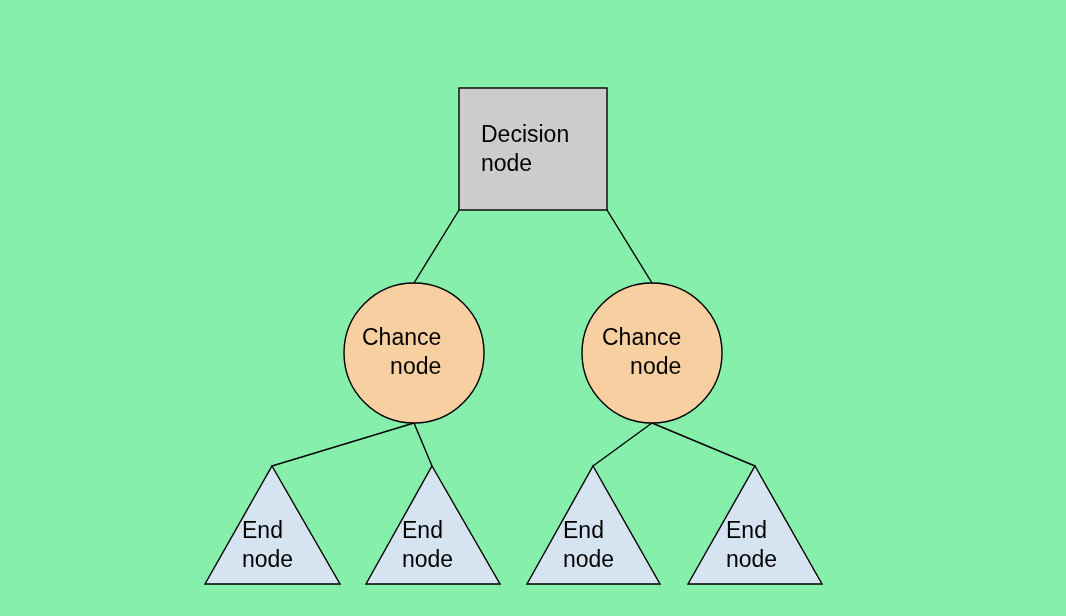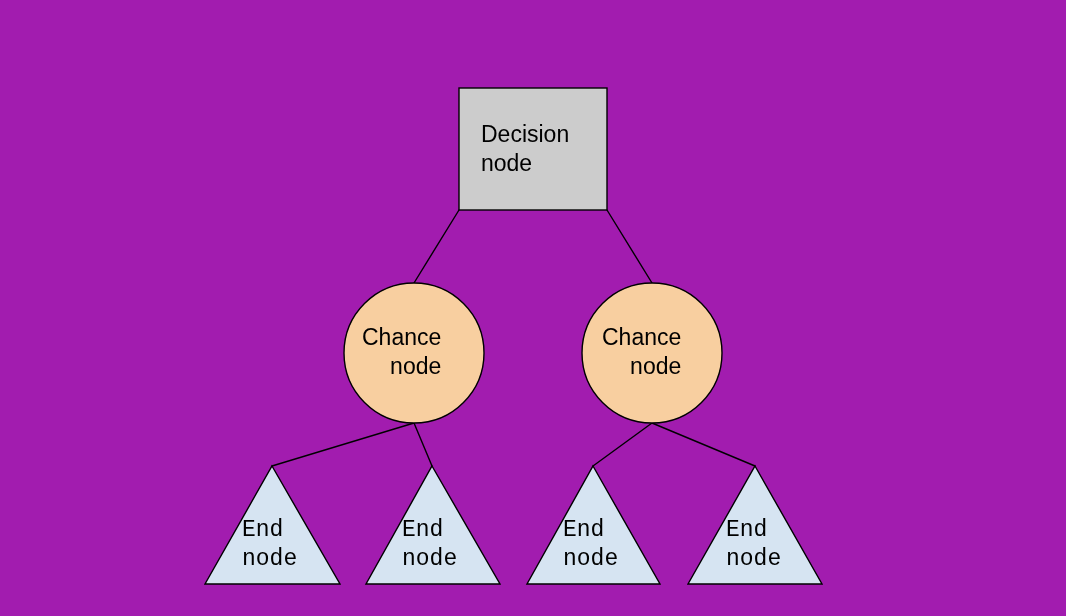--- a/index.html
+++ b/index.html
@@ -11,21 +11,21 @@
   body {
     width: 1066px;
     height: 616px;
     font-family: "Liberation Sans", sans-serif;
     overflow: hidden;
   }
   #diagram-root {
     position: relative;
     width: 1066px;
     height: 616px;
-    background: #a21caf;
+    background: #86efac;
   }
   svg.canvas {
     position: absolute;
     top: 0;
     left: 0;
     width: 1066px;
     height: 616px;
     display: block;
   }
   .node-shape {
@@ -48,21 +48,20 @@
     pointer-events: none;
   }
   .label-decision {
     text-align: left;
   }
   .label-chance {
     text-align: right;
   }
   .label-end {
     text-align: left;
-    font-family: Liberation Mono, monospace;
   }
 </style>
 </head>
 <body style="background: rgb(255, 255, 255);">
 
 <div id="diagram-root">
 
   <svg class="canvas" viewBox="0 0 1066 616" xmlns="http://www.w3.org/2000/svg">
 
     <g>

